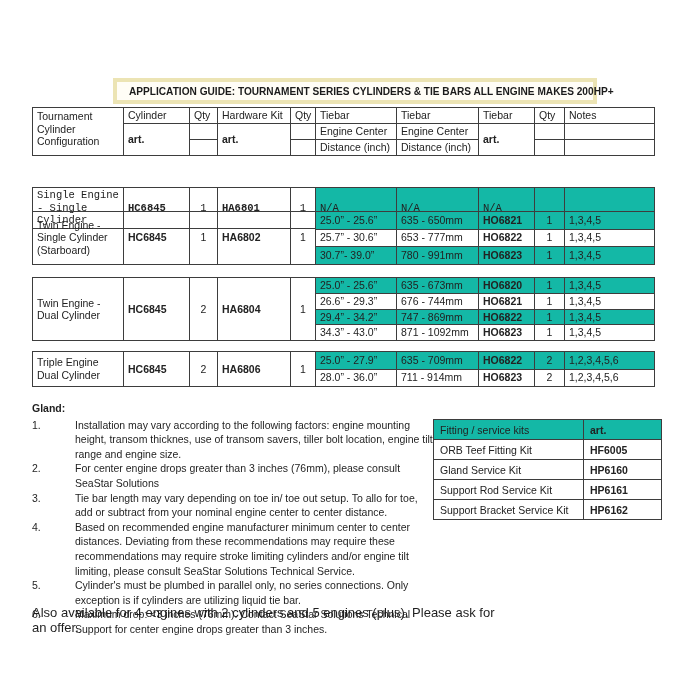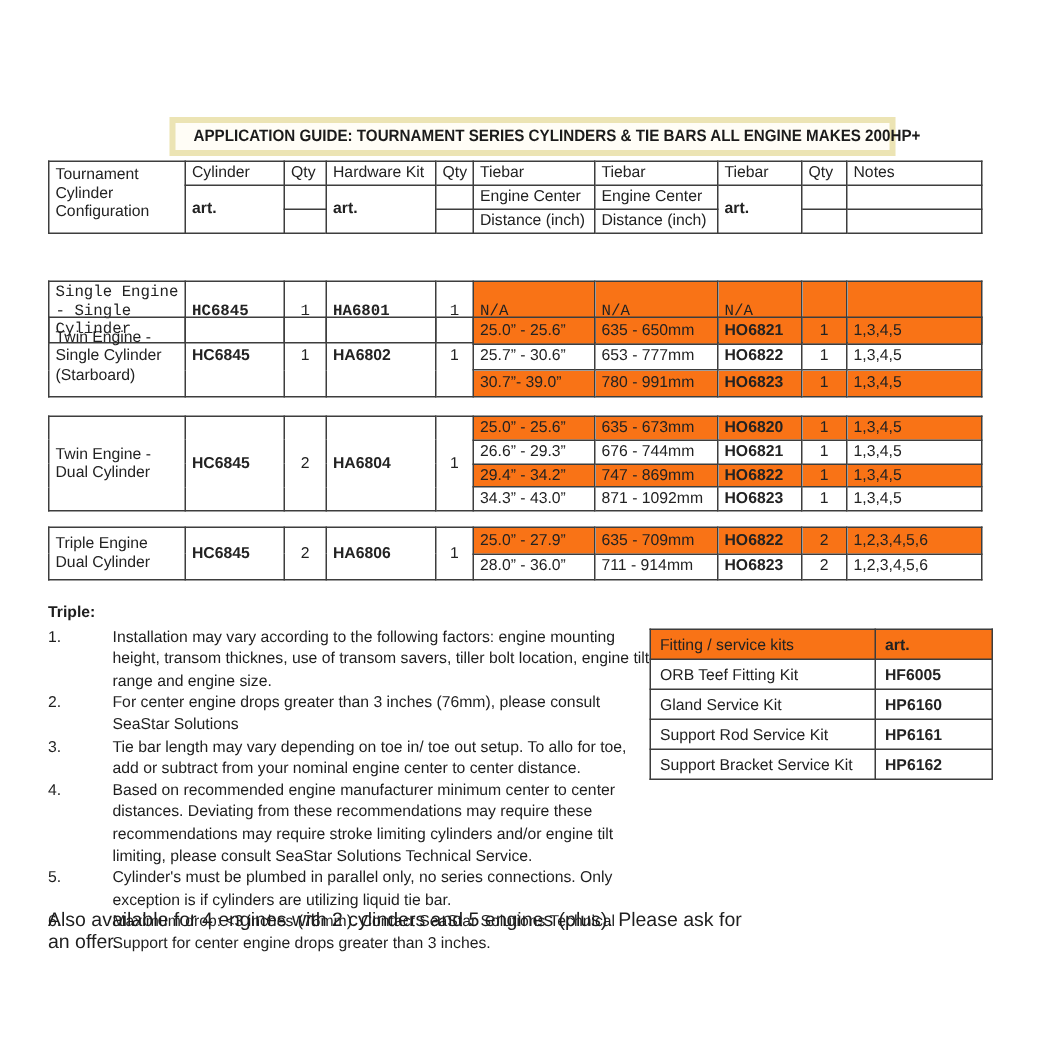--- a/index.html
+++ b/index.html
@@ -20,21 +20,21 @@
   }
   
   table.grid{
     border-collapse:collapse;table-layout:fixed;position:absolute;
     font-size:10.5px;color:#222;width:622px;left:32px;
   }
   table.grid td{
     border:1px solid #3d3d3d;padding:1px 4px;vertical-align:middle;
     overflow:hidden;line-height:1.2;
   }
-  .sh{background:#f97316;}
+  .sh{background:#14b8a6;}
   .b{font-weight:bold;}
   .ct{text-align:center;}
   .vt{vertical-align:top !important;padding-top:2px !important;}
   #hdr tr{height:16px;}
   #grp1 tr{height:29px;}
   #grp2 tr{height:17.5px;}
   #grp3 tr{height:15.8px;}
   #grp4 tr{height:17.5px;}
   
   .notes{
@@ -268,21 +268,21 @@
       <td>28.0” - 36.0”</td>
       <td>711 - 914mm</td>
       <td class="b">HO6823</td>
       <td class="ct">2</td>
       <td>1,2,3,4,5,6</td>
     </tr>
   </tbody>
     </table>
 
   <div class="notes">
-    <div class="notes-heading">Triple:</div>
+    <div class="notes-heading">Gland:</div>
     <div class="note-item">
       <span class="note-num">1.</span>
       <span class="note-text">Installation may vary according to the following factors: engine mounting height, transom thicknes, use of transom savers, tiller bolt location, engine tilt range and engine size.</span>
     </div>
     <div class="note-item">
       <span class="note-num">2.</span>
       <span class="note-text">For center engine drops greater than 3 inches (76mm), please consult SeaStar Solutions</span>
     </div>
     <div class="note-item">
       <span class="note-num">3.</span>

